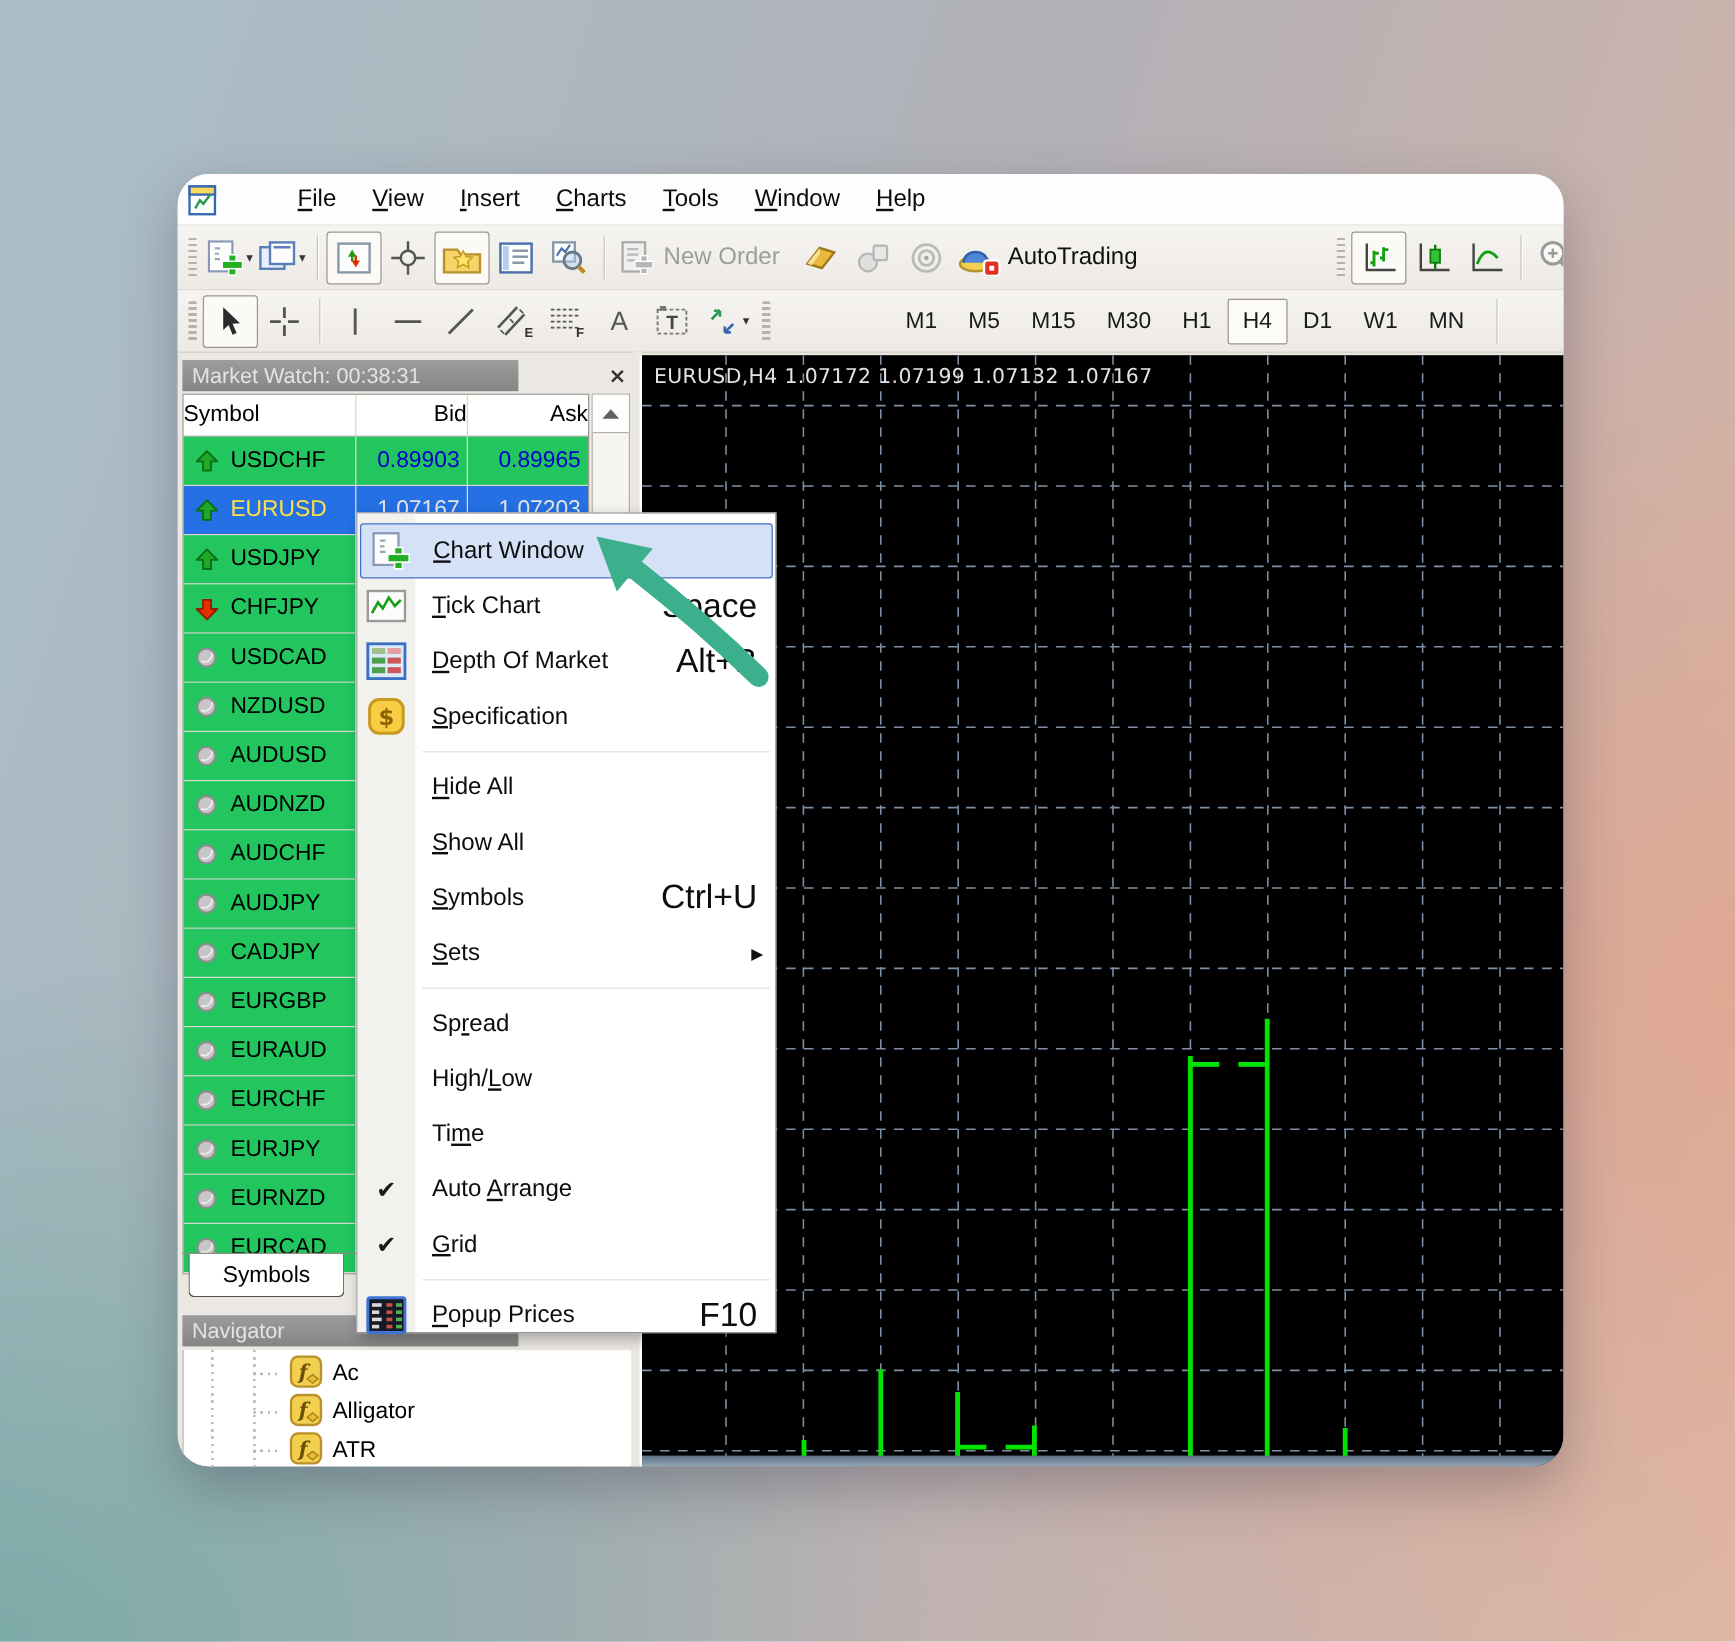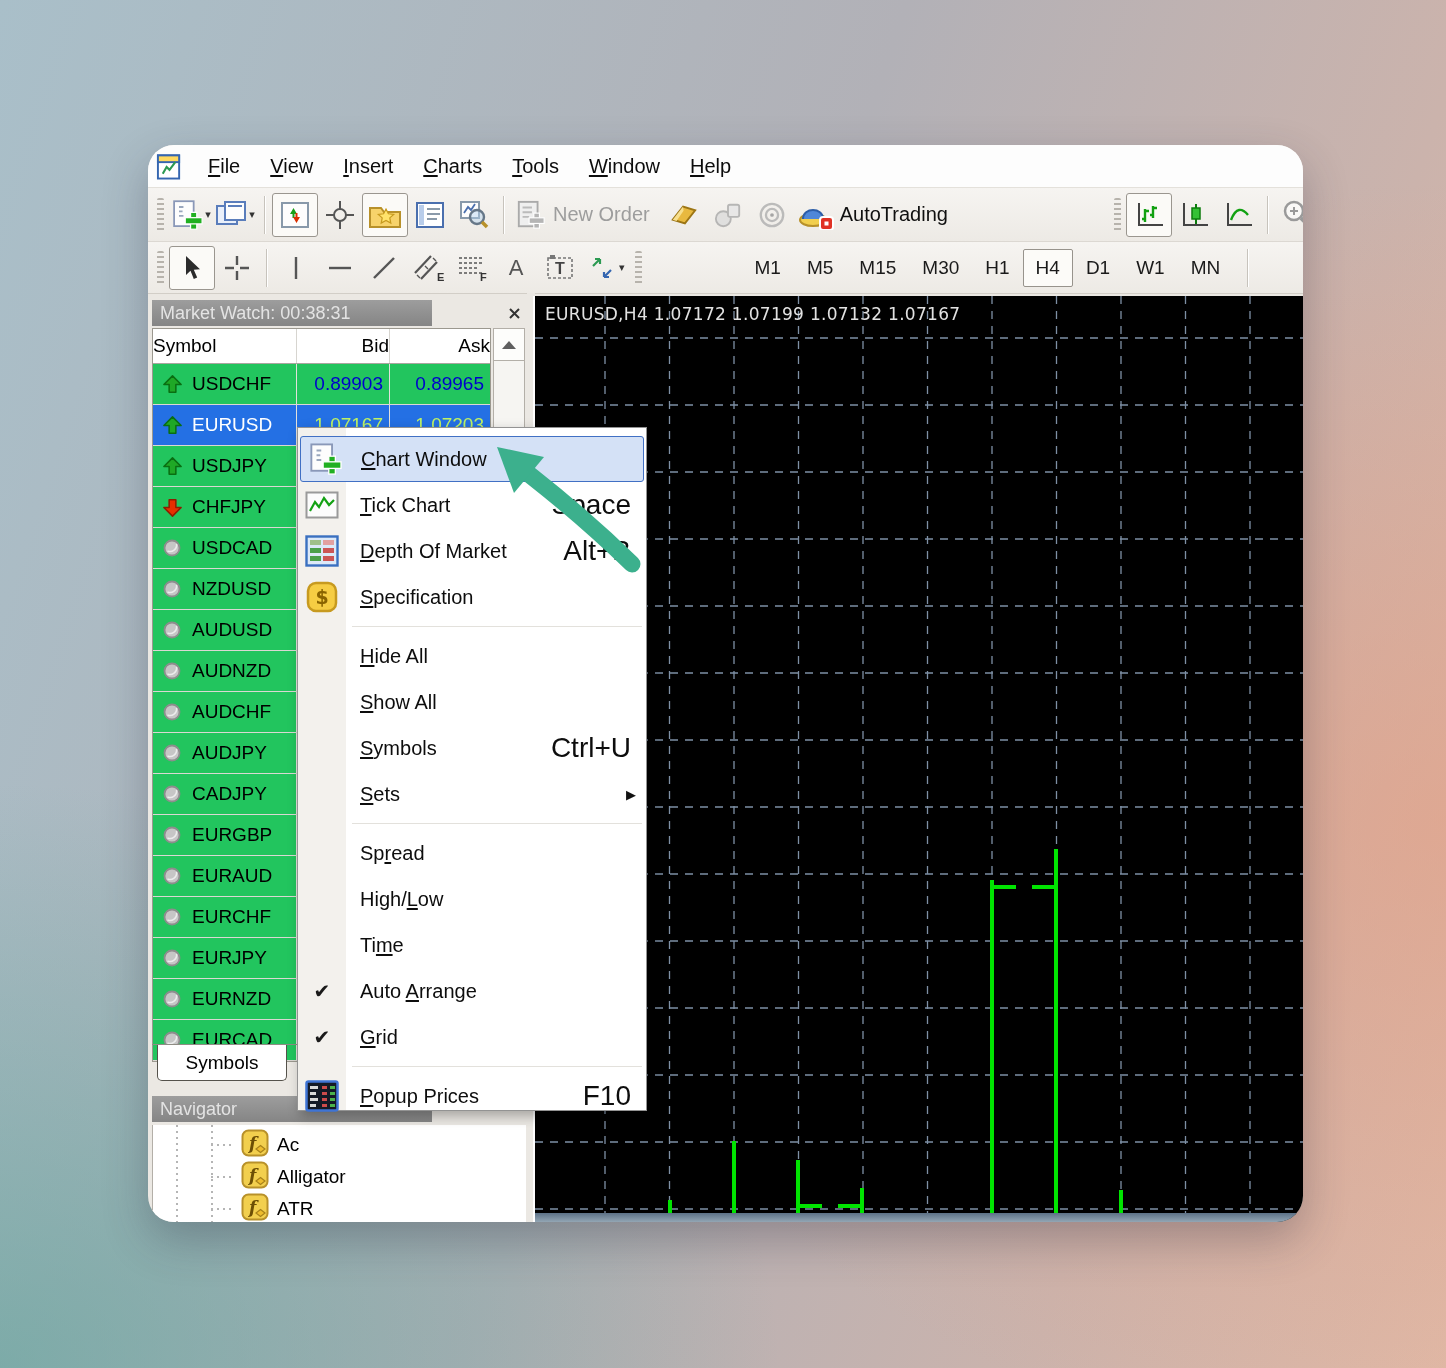--- a/index.html
+++ b/index.html
@@ -11,21 +11,21 @@
       radial-gradient(110% 85% at 100% 60%, rgba(229,156,128,.55), rgba(229,156,128,0) 55%),
       linear-gradient(108deg,#a9bfc9 0%,#b2b1b7 48%,#cbb3ac 78%,#dfb9a7 100%);
   }
   .window{
     position:absolute;left:148px;top:145px;width:1155px;height:1077px;
     background:#ebe8e3;border-radius:26px;overflow:hidden;
     box-shadow:0 18px 45px rgba(40,40,60,.30);
   }
   
   .menubar{position:absolute;left:0;top:0;right:0;height:42px;background:#fdfdfd;
-    border-bottom:1px solid #e4e1db;display:flex;align-items:center;padding-left:8px;}
+    border-bottom:1px solid #e4e1db;display:flex;align-items:center;padding-left:8px;gap:40px;}
   .appicon{margin-right:10px;display:flex;align-items:center;}
   .menu-item{font-size:20px;color:#0c0c0c;padding:0 15px;}
   .menu-item u{text-decoration:underline;}
   
   .tb{position:absolute;left:0;right:0;display:flex;align-items:center;
     background:linear-gradient(#f6f4f1,#edeae5);}
   .tb1{top:43px;height:53px;border-bottom:1px solid #dcd8d2;padding:0 4px;}
   .tb2{top:97px;height:51px;border-bottom:1px solid #d2cec7;padding:0 4px;}
   .grip{width:7px;height:34px;margin:0 5px;border-radius:2px;
     background:repeating-linear-gradient(180deg,#b7b3ac 0 2px,rgba(0,0,0,0) 2px 5px);}
@@ -45,22 +45,22 @@
   .closex{position:absolute;width:22px;height:22px;display:flex;align-items:center;justify-content:center;}
   .mw-table{position:absolute;left:4px;top:183px;width:339px;background:#fff;border:1px solid #9b988f;box-sizing:border-box;}
   .mw-hrow{display:grid;grid-template-columns:144px 93px 100px;height:34px;border-bottom:1px solid #a9a69f;}
   .mw-hcell{font-size:19px;color:#000;display:flex;align-items:center;border-right:1px solid #d7d5d0;padding:0 0;box-sizing:border-box;}
   .mw-hcell.num{justify-content:flex-end;}
   .mw-row{display:grid;grid-template-columns:144px 93px 100px;height:40px;border-bottom:1px solid #dad8d3;background:#22c55e;}
   .mw-row .cell{display:flex;align-items:center;font-size:19px;color:#000;border-right:1px solid #e2e0db;box-sizing:border-box;}
   .mw-row .sym{padding-left:7px;gap:8px;}
   .mw-row .num{justify-content:flex-end;padding-right:6px;color:#0000cd;}
   .mw-row.selected{background:#2470e4;}
-  .mw-row.selected .cell{color:#ffffff;}
-  .mw-row.selected .num{color:#bef264;}
+  .mw-row.selected .cell{color:#fde047;}
+  .mw-row.selected .num{color:#e5e5e5;}
   .ticon{display:flex;align-items:center;width:24px;justify-content:center;}
   .mw-scroll{position:absolute;left:345px;top:183px;width:32px;height:716px;background:#f6f5f2;border:1px solid #b3afa8;box-sizing:border-box;}
   .up-btn{height:31px;border-bottom:1px solid #b3afa8;background:#fdfdfb;display:flex;align-items:center;justify-content:center;}
   .chev-up{width:0;height:0;border-left:7px solid transparent;border-right:7px solid transparent;border-bottom:8px solid #5f5f5f;}
   .tabstrip{position:absolute;left:4px;top:899px;width:373px;height:40px;border-top:1px solid #8f8c84;}
   .tab{position:absolute;left:5px;top:0;width:128px;height:35px;background:#fff;
     border:1px solid #55524b;border-top:none;border-radius:0 0 5px 5px;
     display:flex;align-items:center;justify-content:center;font-size:19px;color:#000;}
   .nav-tree{position:absolute;left:4px;top:980px;width:373px;height:97px;background:#fff;border-left:1px solid #b3afa8;}
   .dotv{position:absolute;width:2px;background:repeating-linear-gradient(180deg,#b5b5b5 0 2px,rgba(0,0,0,0) 2px 6px);}

